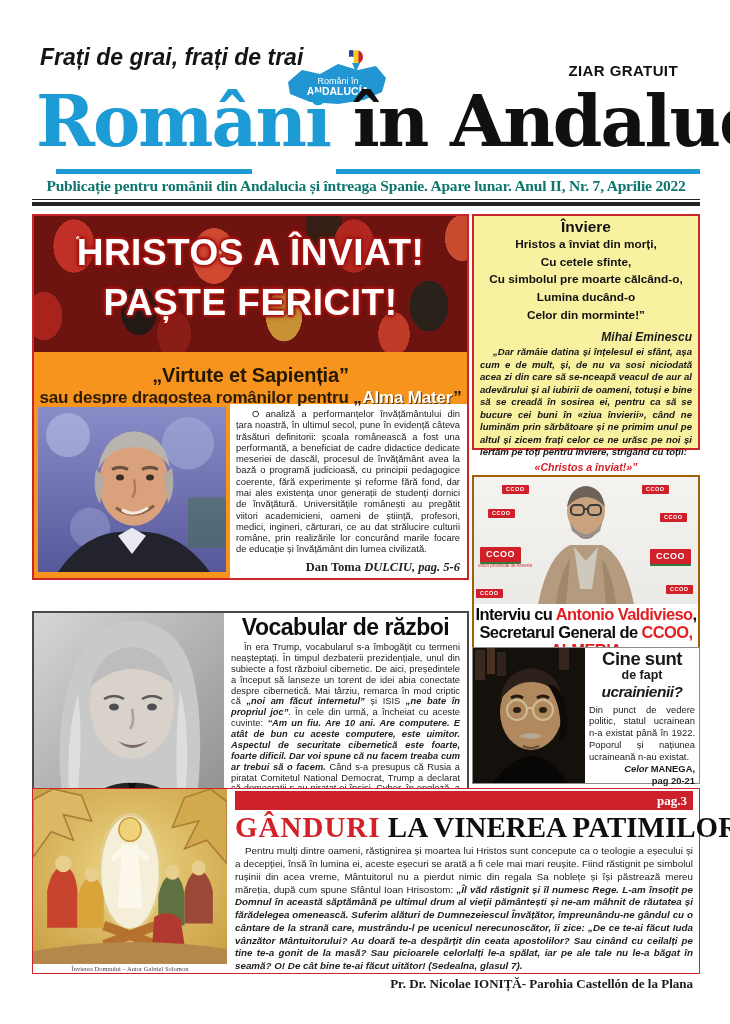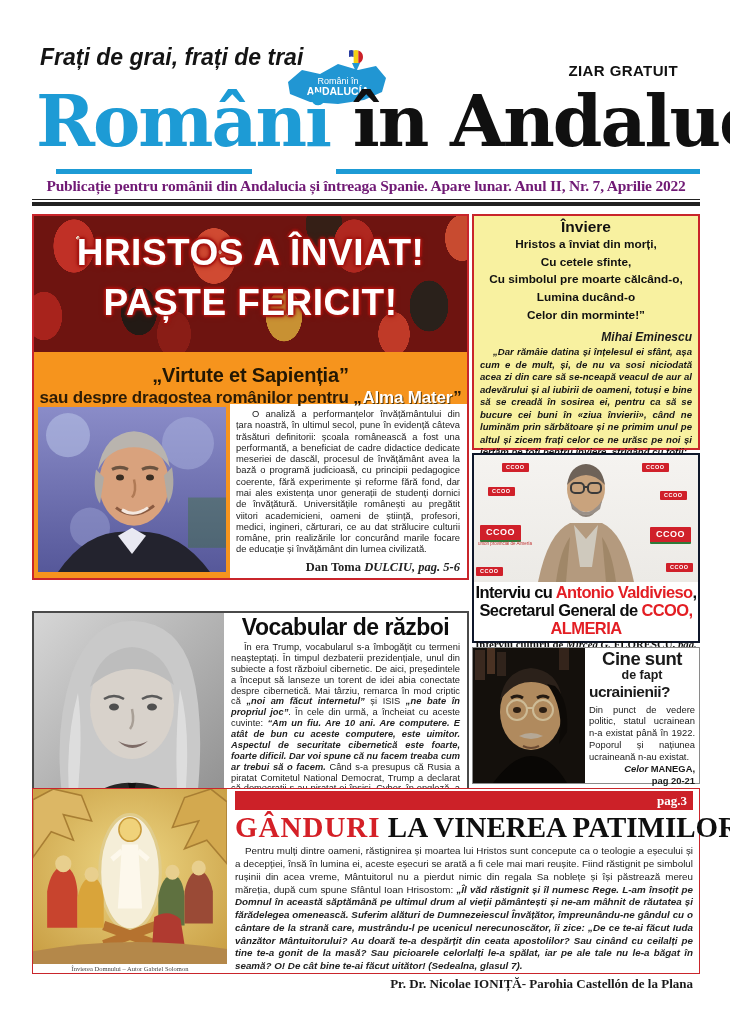--- a/index.html
+++ b/index.html
@@ -13,21 +13,21 @@
   .logo{position:absolute;left:280px;top:48px;width:112px;height:68px;}
   .masthead{position:absolute;left:36px;top:86px;width:670px;margin:0;white-space:nowrap;
             font-family:"DejaVu Serif","Liberation Serif",serif;font-weight:bold;font-size:71px;
             line-height:1;letter-spacing:-2px;}
   .masthead .blue{color:#1d9bd5;}
   .masthead .black{color:#101010;}
   .blue-line{position:absolute;top:169px;height:5px;background:#1d9bd5;}
   .blue-line.l1{left:56px;width:196px;}
   .blue-line.l2{left:336px;width:364px;}
   .subtitle{position:absolute;left:30px;top:177px;width:672px;text-align:center;
-            font-family:"Liberation Serif",serif;font-weight:bold;font-size:15.5px;letter-spacing:-.2px;color:#701a75;}
+            font-family:"Liberation Serif",serif;font-weight:bold;font-size:15.5px;letter-spacing:-.2px;color:#0f766e;}
   .top-rule{position:absolute;left:32px;top:199px;width:668px;height:6px;
             border-top:1.5px solid #222;background:linear-gradient(#fff 0 2px,#222 2px 6px);}
 
   
   .box1{position:absolute;left:32px;top:214px;width:437px;height:366px;border:2px solid #c9252b;
         box-sizing:border-box;display:flex;flex-direction:column;}
   .eggs{position:relative;height:136px;flex:none;background-color:#6e1410;overflow:hidden;
     background-image:
       radial-gradient(circle 2px at 44px 22px,#f2e9d4 90%,transparent 100%),
       radial-gradient(circle 2px at 186px 36px,#f2e9d4 90%,transparent 100%),
@@ -76,42 +76,42 @@
   .yellow-box{position:absolute;left:472px;top:214px;width:228px;height:236px;background:#f8f1a0;
               border:2px solid #c9252b;box-sizing:border-box;padding:2px 6px;}
   .inv-title{text-align:center;font-weight:bold;font-size:15.5px;color:#111;}
   .inv-line{text-align:center;font-weight:bold;font-size:11.8px;line-height:1.5;color:#111;}
   .inv-author{text-align:right;font-weight:bold;font-style:italic;font-size:12px;margin-top:6px;}
   .inv-quote{margin:2px 0 0 0;font-size:9.6px;font-weight:bold;font-style:italic;line-height:1.3;
              text-align:justify;text-indent:13px;color:#151515;}
   .inv-red{text-align:center;color:#d42027;font-weight:bold;font-style:italic;font-size:10.6px;margin-top:2px;}
   .inv-page{text-align:right;font-weight:bold;font-size:11.5px;margin-top:2px;}
 
-  .ccoo-box{position:absolute;left:472px;top:453px;width:228px;height:190px;border:2px solid #0f172a;
+  .ccoo-box{position:absolute;left:472px;top:475px;width:228px;height:190px;border:2px solid #a16207;
             box-sizing:border-box;background:#fff;}
   .ccoo-photo{position:relative;height:127px;background:linear-gradient(#f5f3f0,#eceae6);overflow:hidden;}
   .ccoo-photo svg{position:absolute;left:50%;top:0;transform:translateX(-50%);}
   .chip{position:absolute;background:#d0202a;color:#fff;font-weight:bold;font-size:5.5px;
         padding:1px 4px;border-radius:1px;letter-spacing:.5px;line-height:1.2;}
   .chip-lg{font-size:9px;padding:2px 6px;border-bottom:2px solid #2f7a3a;}
   .chip-sub{position:absolute;color:#c03030;font-size:4.5px;white-space:nowrap;}
   .ccoo-caption{text-align:center;line-height:1.08;padding-top:2px;}
   .cc-line{font-size:16.5px;font-weight:800;letter-spacing:-.6px;color:#0d0d0d;}
   .cc-line .red{color:#e31e24;}
   .cc-credit{font-family:"Liberation Serif",serif;font-weight:bold;font-size:10.8px;margin-top:2px;color:#111;}
   .cc-credit .it{font-style:italic;}
 
   .ukr-box{position:absolute;left:472px;top:647px;width:228px;height:137px;border:1px solid #8a8a8a;
            box-sizing:border-box;display:flex;background:#fff;}
   .ukr-photo{flex:none;width:112px;background:#14100c;}
   .ukr-photo svg{display:block;width:100%;height:100%;}
   .ukr-text{flex:1;padding:1px 4px;min-width:0;}
   .ukr-t1{text-align:center;font-size:18.5px;font-weight:800;letter-spacing:-.5px;line-height:1.05;}
   .ukr-t2{text-align:center;font-size:12.5px;font-weight:bold;line-height:1.15;}
-  .ukr-t3{font-size:15.5px;font-weight:800;letter-spacing:-.5px;line-height:1.15;}
+  .ukr-t3{text-align:center;font-size:15.5px;font-weight:800;letter-spacing:-.5px;line-height:1.15;font-style:italic;}
   .ukr-body{margin:3px 0 0 0;font-size:9.4px;line-height:1.25;text-align:justify;}
   .ukr-byline{text-align:right;font-size:9.4px;font-weight:bold;line-height:1.25;margin-top:1px;}
   .ukr-byline .it{font-style:italic;}
 
   
   .bottom{position:absolute;left:32px;top:788px;width:668px;height:186px;border:1.5px solid #c9252b;
           box-sizing:border-box;display:flex;background:#fff;}
   .icon-panel{flex:none;width:194px;display:flex;flex-direction:column;}
   .icon-img{flex:1;min-height:0;}
   .icon-img svg{display:block;width:100%;height:100%;}

